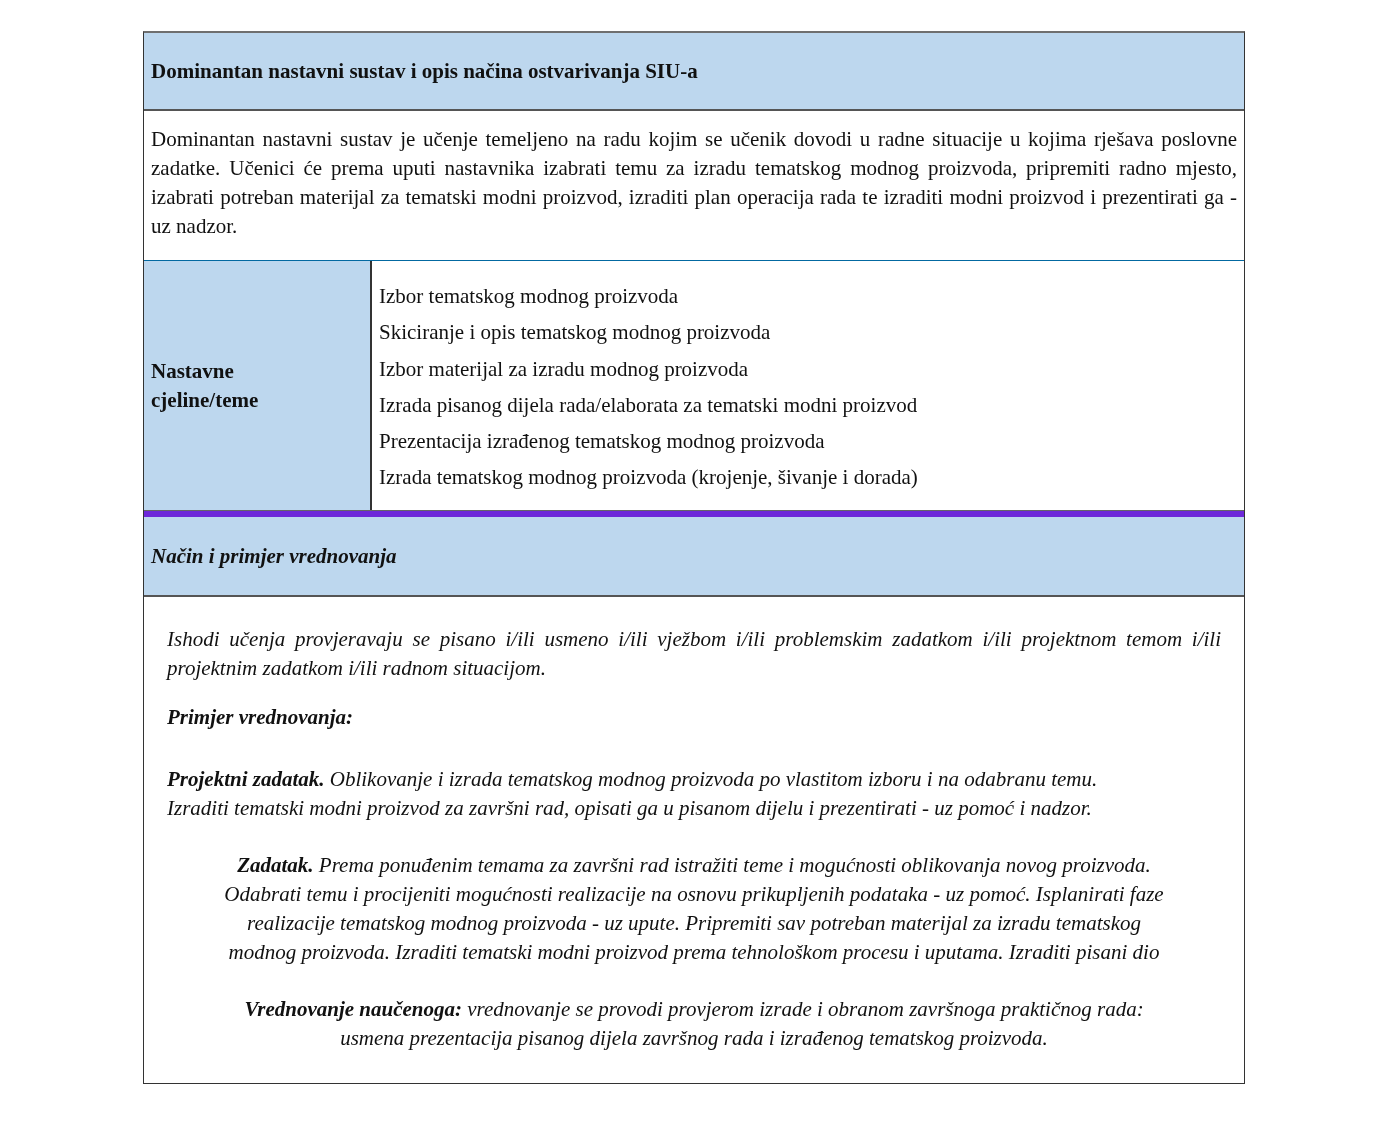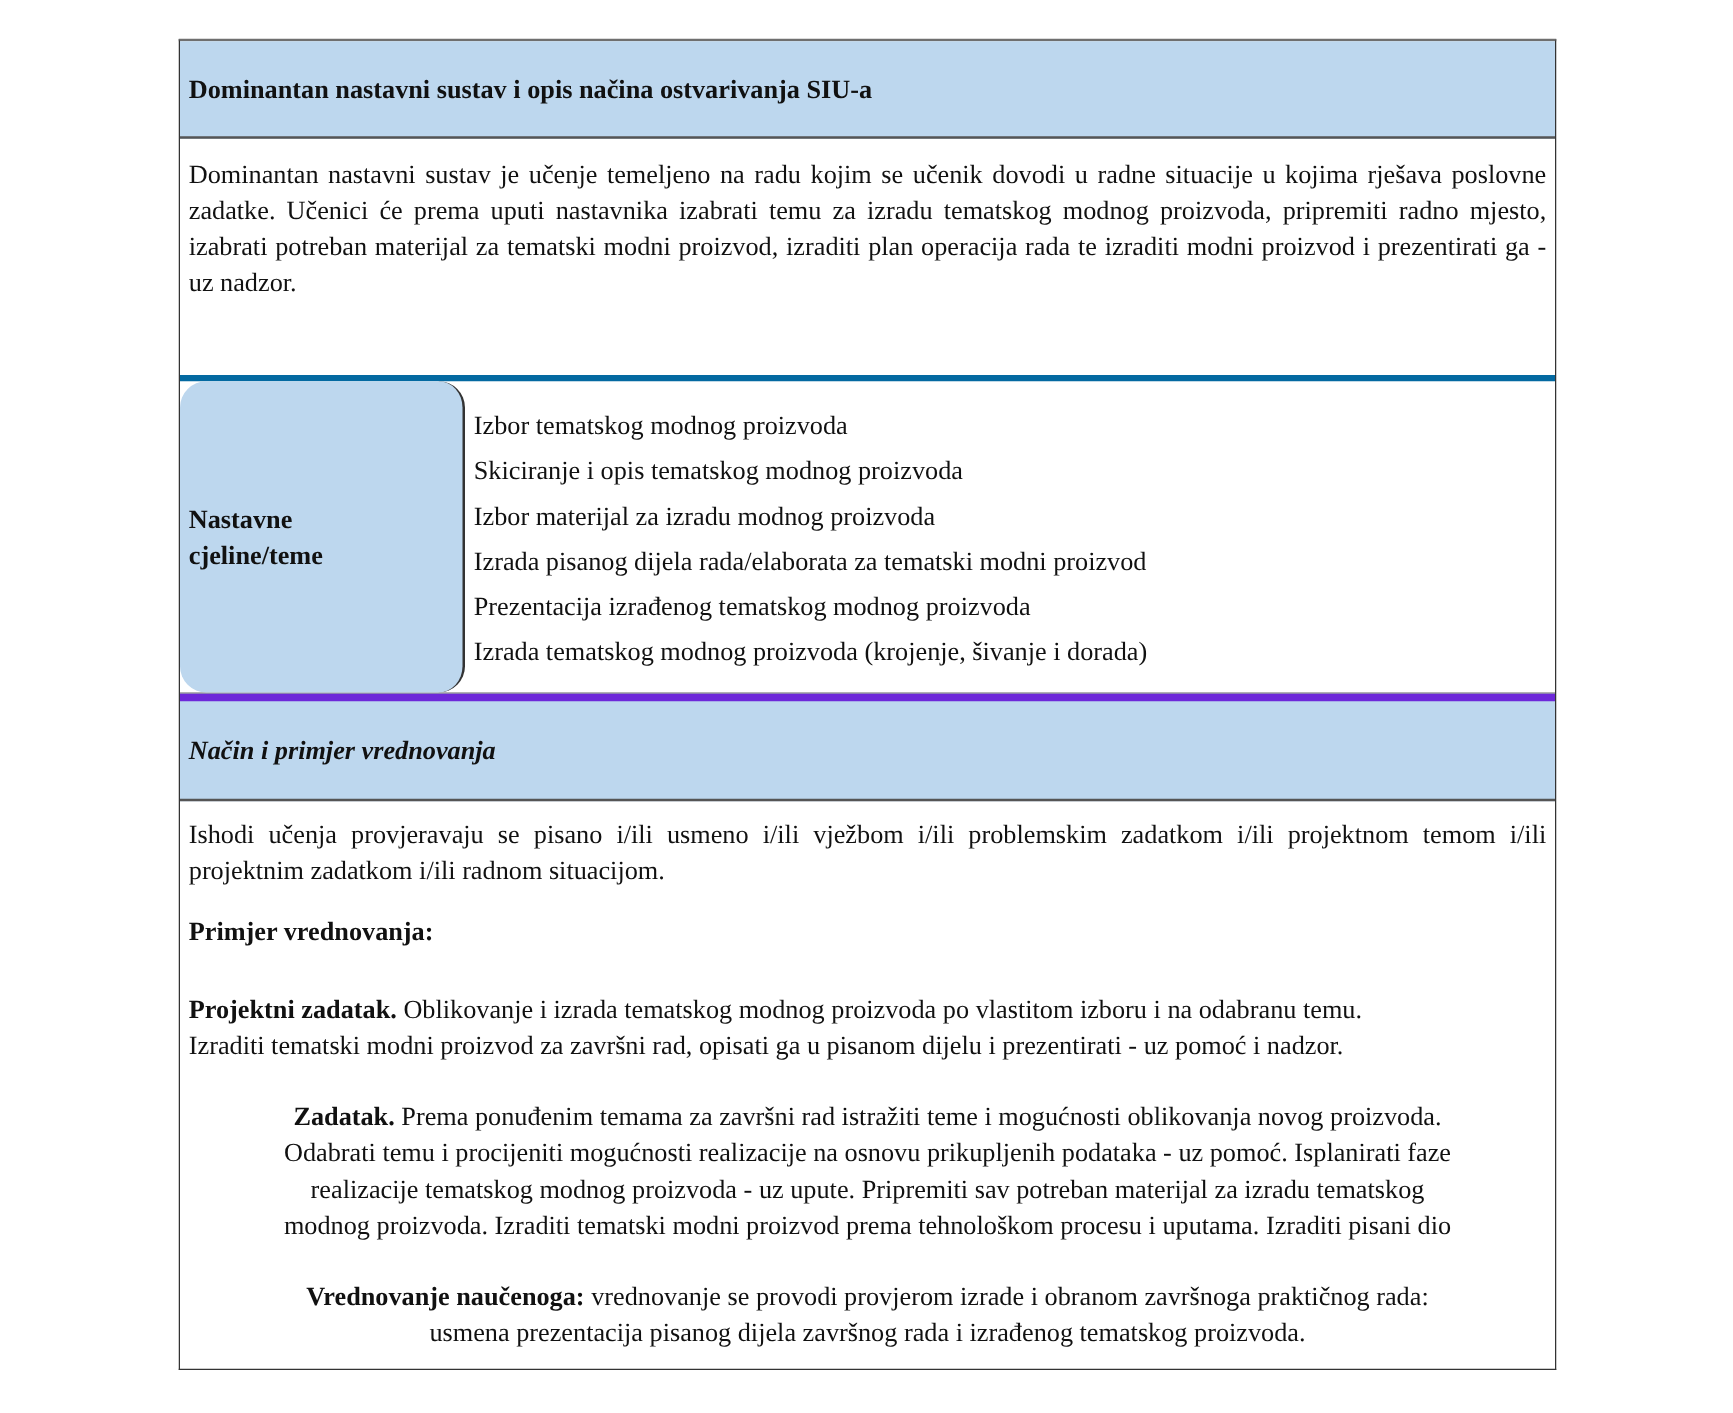--- a/index.html
+++ b/index.html
@@ -40,58 +40,57 @@
   .hdr-2 { height: 86px; border-top: 6px solid #6d28d9; font-style: italic; }
   .text-block {
     padding: 14px 7px 14px 7px;
     box-sizing: border-box;
     font-family: "Liberation Serif", serif;
     font-size: 21px;
     line-height: 29px;
   }
   .justify { text-align: justify; }
   .desc-row {
-    height: 194px;
-    border-bottom: 5px solid #0369a1;
+    height: 150px;
+    border-bottom: 1px solid #0369a1;
   }
   .topics-row {
     display: flex;
     height: 250px;
     border-bottom: 1px solid #666;
   }
   .topics-label {
     width: 228px;
     background: #bdd7ee;
     border-right: 2px solid #333333;
     box-sizing: border-box;
     display: flex;
     align-items: center;
     padding-left: 7px;
     font-family: "Liberation Serif", serif;
     font-weight: bold;
     font-size: 21px;
     line-height: 29px;
-    border-radius: 21px;
   }
   .topics-list {
     flex: 1;
     margin: 0;
     padding: 20px 6px 16px 7px;
     list-style: none;
     font-family: "Liberation Serif", serif;
     font-size: 21px;
   }
   .topics-list li { height: 36.3px; line-height: 31px; }
   .eval-body {
     padding: 12px 7px 14px 7px;
     font-family: "Liberation Serif", serif;
     font-size: 21px;
     line-height: 29px;
   }
-  .eval-body p { margin: 0; }
+  .eval-body p { margin: 16px; font-style: italic; }
   .eval-intro { text-align: justify; margin-bottom: 20px !important; }
   .bold { font-weight: bold; }
   .spacer-l { margin-top: 33px !important; }
   .spacer-m { margin-top: 28px !important; text-align: center; }
 </style>
 </head>
 <body>
 
 <div class="doc-table">
 

